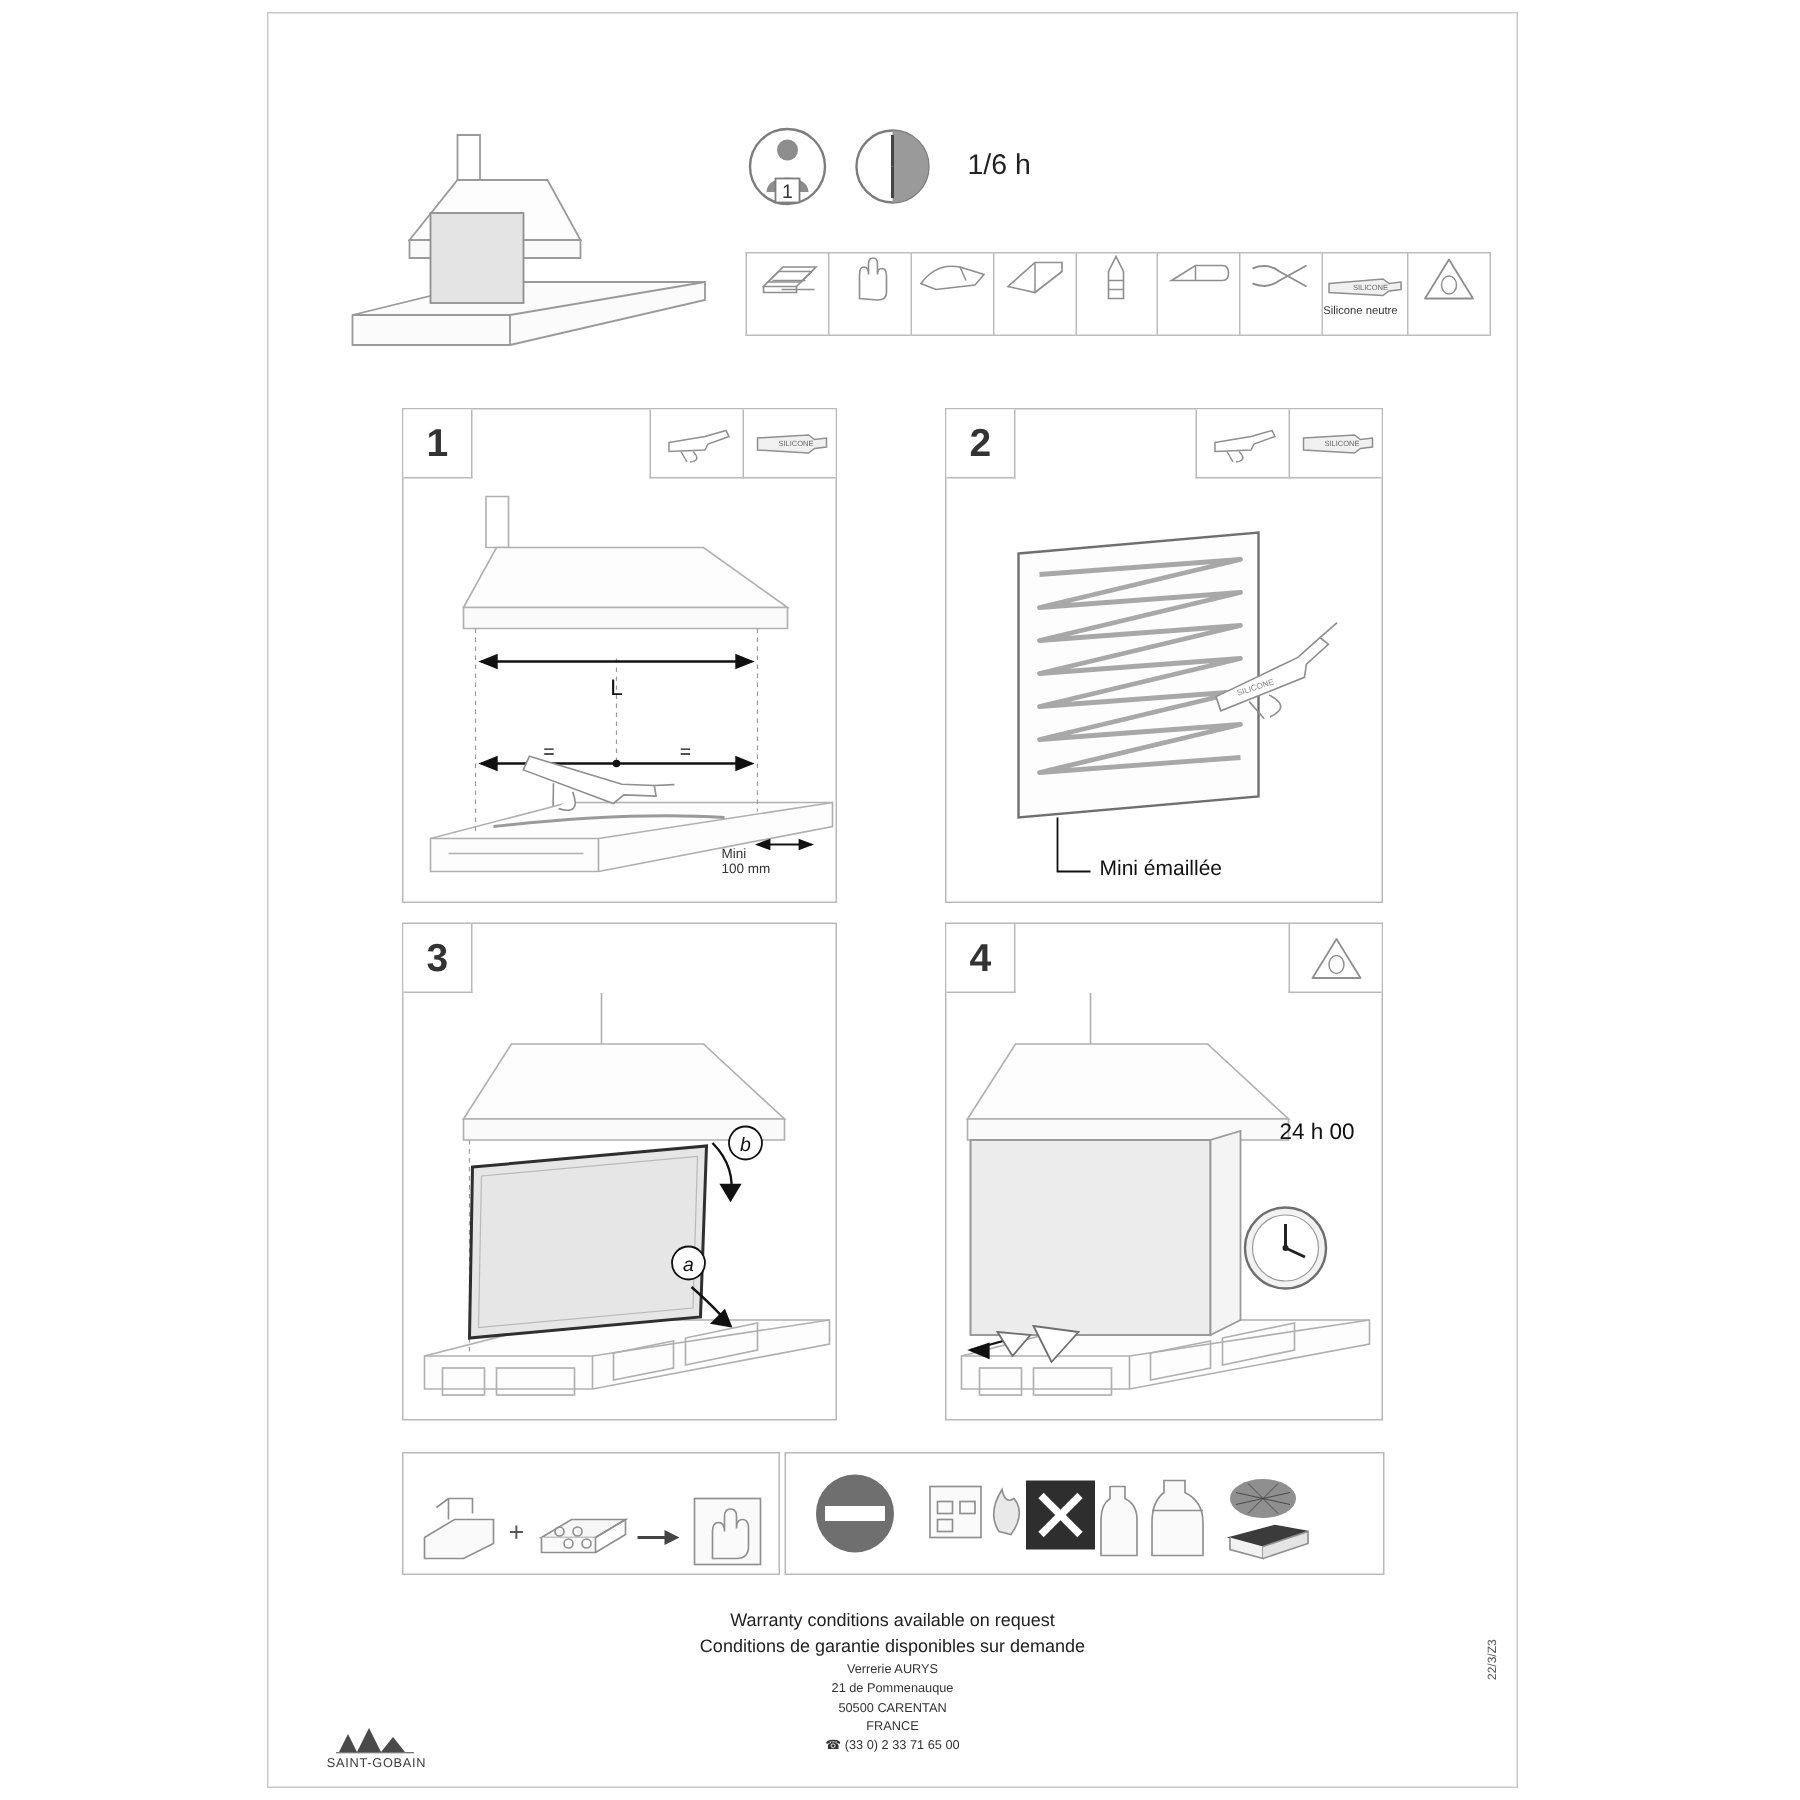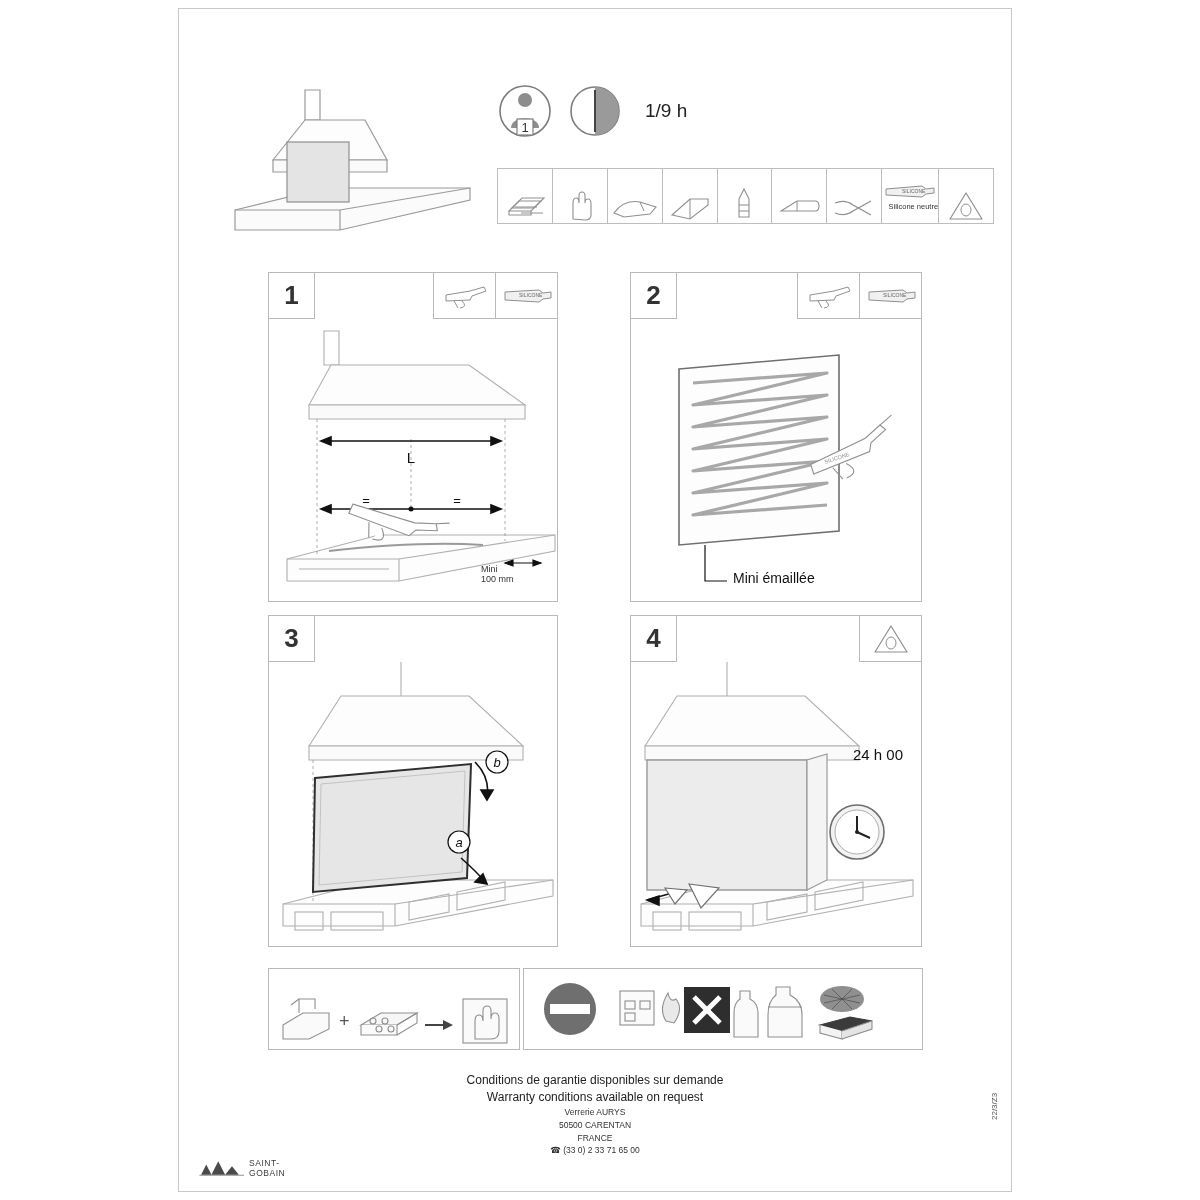--- a/index.html
+++ b/index.html
@@ -7,21 +7,21 @@
   .sheet{position:relative;width:1200px;height:1200px;background:#fff;}
   .page-border{position:absolute;left:178px;top:8px;width:834px;height:1184px;border:1px solid #c9c9c9;box-sizing:border-box;background:#fff;}
 
   
   .header-bar{position:absolute;left:178px;top:8px;width:834px;height:44px;background:#6f6f6f;color:#fff;display:flex;align-items:center;justify-content:center;}
   .header-bar span{font-size:21px;font-weight:bold;letter-spacing:.6px;}
 
   
   .hood-illu{position:absolute;left:225px;top:80px;width:255px;height:160px;}
   .pictos-row{position:absolute;left:497px;top:168px;width:497px;height:56px;display:flex;}
-  .picto{flex:1;border:1px solid #bdbdbd;border-right:none;box-sizing:border-box;display:flex;align-items:flex-end;justify-content:center;background:#fff;}
+  .picto{flex:1;border:1px solid #bdbdbd;border-right:none;box-sizing:border-box;display:flex;align-items:flex-start;justify-content:center;background:#fff;}
   .picto:last-child{border-right:1px solid #bdbdbd;}
 
   .person-time{position:absolute;left:497px;top:80px;height:62px;display:flex;align-items:center;gap:14px;}
   .time-label{font-size:19px;color:#222;margin-left:8px;}
 
   
   .panel{position:absolute;border:1px solid #b9b9b9;box-sizing:border-box;background:#fff;}
   .p1{left:268px;top:272px;width:290px;height:330px;}
   .p2{left:630px;top:272px;width:292px;height:330px;}
   .p3{left:268px;top:615px;width:290px;height:332px;}
@@ -33,21 +33,21 @@
   .small-lbl{position:absolute;font-size:9px;color:#333;line-height:1.1;text-align:left;}
 
   
   .bb{position:absolute;border:1px solid #b9b9b9;box-sizing:border-box;background:#fff;}
   .bb1{left:268px;top:968px;width:252px;height:82px;}
   .bb2{left:523px;top:968px;width:400px;height:82px;}
 
   .warranty{position:absolute;left:178px;top:1072px;width:834px;text-align:center;font-size:12px;color:#222;line-height:1.45;}
   .addr{position:absolute;left:178px;top:1106px;width:834px;text-align:center;font-size:8.5px;color:#333;line-height:1.5;}
   .ref-code{position:absolute;left:990px;top:1120px;font-size:8px;color:#555;transform:rotate(-90deg);transform-origin:left top;}
-  .logo{position:absolute;left:196px;top:1150px;width:110px;height:36px;display:flex;flex-direction:row;align-items:center;}
+  .logo{position:absolute;left:196px;top:1150px;width:110px;height:36px;display:flex;flex-direction:column;align-items:center;}
   .logo-text{font-size:8.5px;letter-spacing:.5px;color:#3b3b3b;}
   svg{display:block;}
 </style>
 </head>
 <body>
 
 <div class="sheet">
   <div class="page-border"></div>
 
 
@@ -72,21 +72,21 @@
       <path d="M14 46 C14 33 42 33 42 46 Z" fill="#8d8d8d"></path>
       <rect x="20" y="37" width="16" height="16" fill="#fff" stroke="#7d7d7d" stroke-width="1.2"></rect>
       <text x="28" y="50" font-size="13" text-anchor="middle" fill="#333" font-family="Liberation Sans, sans-serif">1</text>
     </svg>
     <svg width="56" height="58" viewBox="0 0 56 58">
       <circle cx="28" cy="29" r="24" fill="none" stroke="#7d7d7d" stroke-width="1.6"></circle>
       <path d="M28 5 A24 24 0 0 1 28 53 Z" fill="#9a9a9a"></path>
       <line x1="28" y1="29" x2="28" y2="8" stroke="#444" stroke-width="2"></line>
       <line x1="28" y1="29" x2="28" y2="50" stroke="#444" stroke-width="2"></line>
     </svg>
-    <span class="time-label">1/9 h</span>
+    <span class="time-label">1/6 h</span>
   </div>
 
   <div class="pictos-row">
     <div class="picto">
       <svg width="44" height="34" viewBox="0 0 44 34">
         <g fill="none" stroke="#8f8f8f" stroke-width="1.1">
           <path d="M6 22 L16 12 L38 12 L28 22 Z"></path>
           <path d="M9 19 L19 9 L41 9 L31 19 Z"></path>
           <path d="M6 22 L6 26 L28 26 L28 22"></path>
           <path d="M12 18 L34 18 M18 24 L40 24"></path>
@@ -386,26 +386,27 @@
       </g>
       <g fill="none" stroke="#8f8f8f" stroke-width="1.1">
         <path d="M296 56 L326 48 L348 52 L318 62 Z" fill="#3b3b3b" stroke="#3b3b3b"></path>
         <path d="M296 56 L296 64 L318 70 L318 62" fill="#f3f3f3"></path>
         <path d="M318 62 L348 52 L348 60 L318 70" fill="#e4e4e4"></path>
       </g>
     </svg>
   </div>
 
   <div class="warranty">
+    <div>Warranty conditions available on request</div>
     <div>Conditions de garantie disponibles sur demande</div>
-    <div>Warranty conditions available on request</div>
   </div>
 
   <div class="addr">
     <div>Verrerie AURYS</div>
+    <div>21 de Pommenauque</div>
     <div>50500 CARENTAN</div>
     <div>FRANCE</div>
     <div>☎ (33 0) 2 33 71 65 00</div>
   </div>
 
   <div class="ref-code">22/3/Z3</div>
 
   <div class="logo">
     <svg width="62" height="20" viewBox="0 0 62 20">
       <g fill="#4a4a4a">

